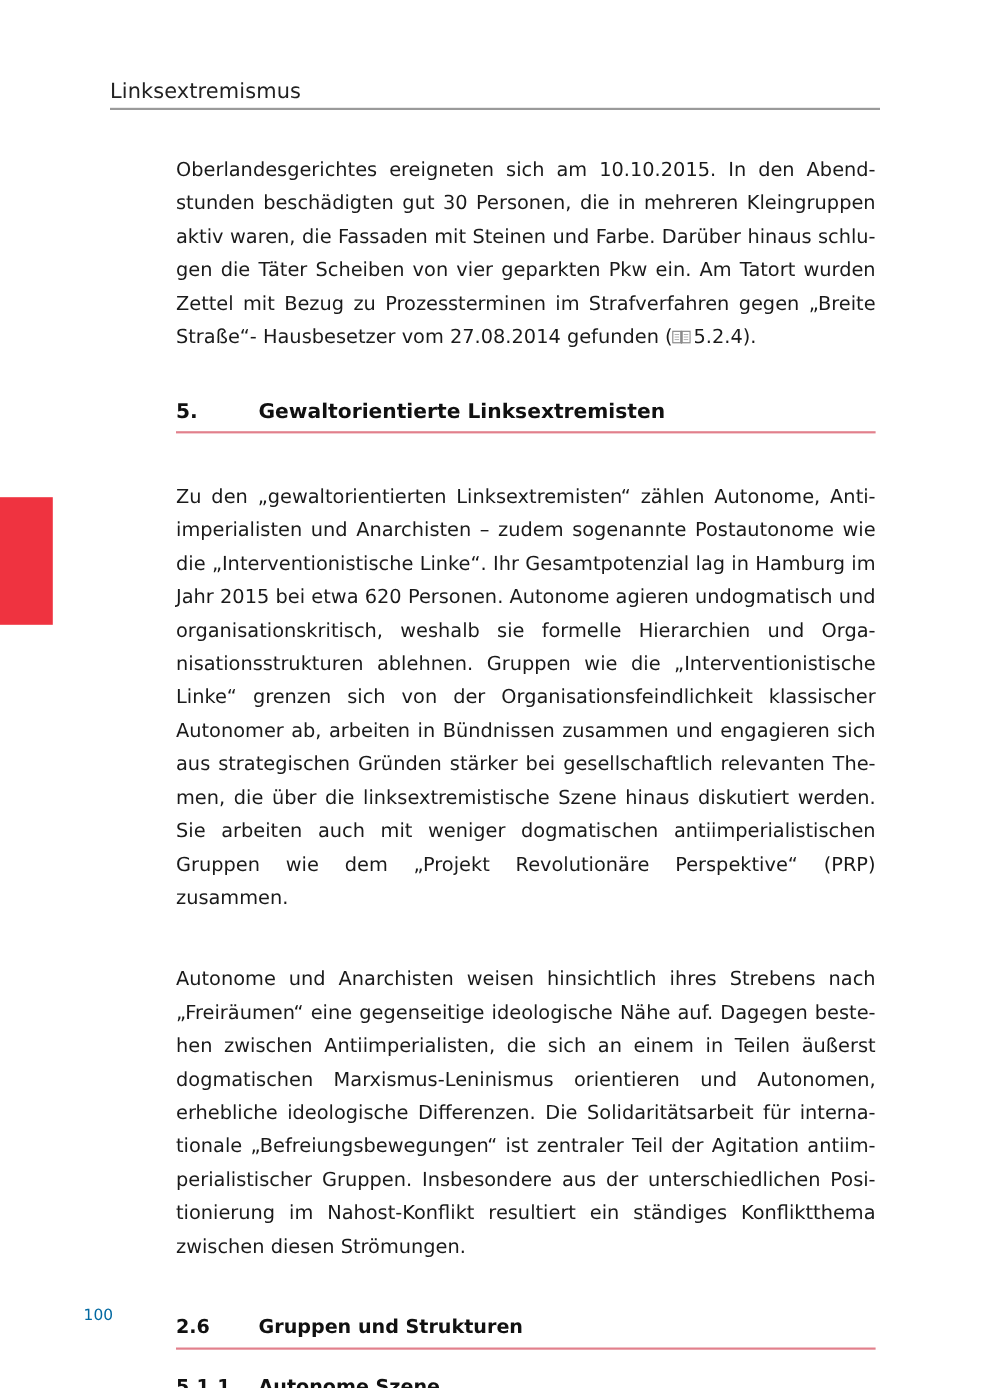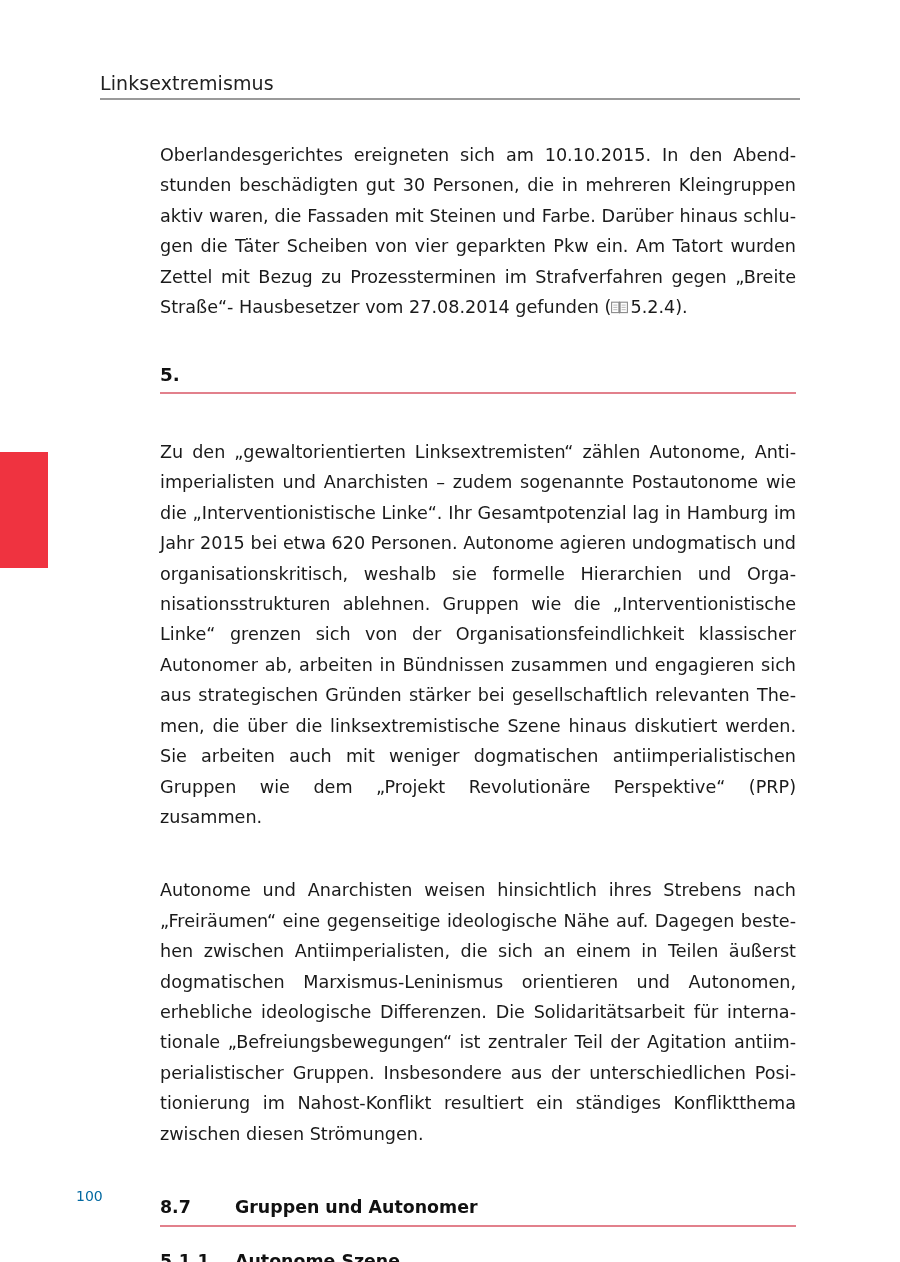--- a/index.html
+++ b/index.html
@@ -159,38 +159,39 @@
             <line x1="10.6" y1="4.1" x2="14.7" y2="4.1" stroke="#b0b0b0" stroke-width="0.9"></line>
             <line x1="10.6" y1="6.4" x2="14.7" y2="6.4" stroke="#b0b0b0" stroke-width="0.9"></line>
             <line x1="10.6" y1="8.7" x2="14.7" y2="8.7" stroke="#b0b0b0" stroke-width="0.9"></line>
           </svg></span><span>5.2.4).</span></p>
 
     <div class="gap-after-par-1"></div>
 
     <div class="heading level-1">
       <div class="h-row">
         <span class="h-num">5.</span>
+        <span class="h-title">Gewaltorientierte Linksextremisten</span>
       </div>
       <div class="h-rule"></div>
     </div>
 
     <div class="gap-after-par-2"></div>
 
     <p class="body-par">Zu den „gewaltorientierten Linksextremisten“ zählen Autonome, Anti­imperialisten und Anarchisten – zudem sogenannte Postautonome wie die „Interventionistische Linke“. Ihr Gesamtpotenzial lag in Hamburg im Jahr 2015 bei etwa 620 Personen. Autonome agieren undogmatisch und organisationskritisch, weshalb sie formelle Hierarchien und Orga­nisationsstrukturen ablehnen. Gruppen wie die „Interventionistische Linke“ grenzen sich von der Organisationsfeindlichkeit klassischer Autonomer ab, arbeiten in Bündnissen zusammen und engagieren sich aus strategischen Gründen stärker bei gesellschaftlich relevanten The­men, die über die linksextremistische Szene hinaus diskutiert werden. Sie arbeiten auch mit weniger dogmatischen antiimperialistischen Grup­pen wie dem „Projekt Revolutionäre Perspektive“ (PRP) zusammen.</p>
 
     <div class="gap-after-par-2"></div>
 
     <p class="body-par">Autonome und Anarchisten weisen hinsichtlich ihres Strebens nach „Freiräumen“ eine gegenseitige ideologische Nähe auf. Dagegen beste­hen zwischen Antiimperialisten, die sich an einem in Teilen äußerst dogmatischen Marxismus-Leninismus orientieren und Autonomen, erhebliche ideologische Differenzen. Die Solidaritätsarbeit für interna­tionale „Befreiungsbewegungen“ ist zentraler Teil der Agitation antiim­perialistischer Gruppen. Insbesondere aus der unterschiedlichen Posi­tionierung im Nahost-Konflikt resultiert ein ständiges Konfliktthema zwischen diesen Strömungen.</p>
 
     <div class="gap-after-par-3"></div>
 
     <div class="heading level-2">
       <div class="h-row">
-        <span class="h-num">8.7</span>
-        <span class="h-title">Gruppen und Autonomer</span>
+        <span class="h-num">2.6</span>
+        <span class="h-title">Gruppen und Strukturen</span>
       </div>
       <div class="h-rule"></div>
     </div>
 
     <div class="gap-after-h51"></div>
 
     <div class="heading level-3">
       <div class="h-row">
         <span class="h-num">5.1.1</span>
         <span class="h-title">Autonome Szene</span>

